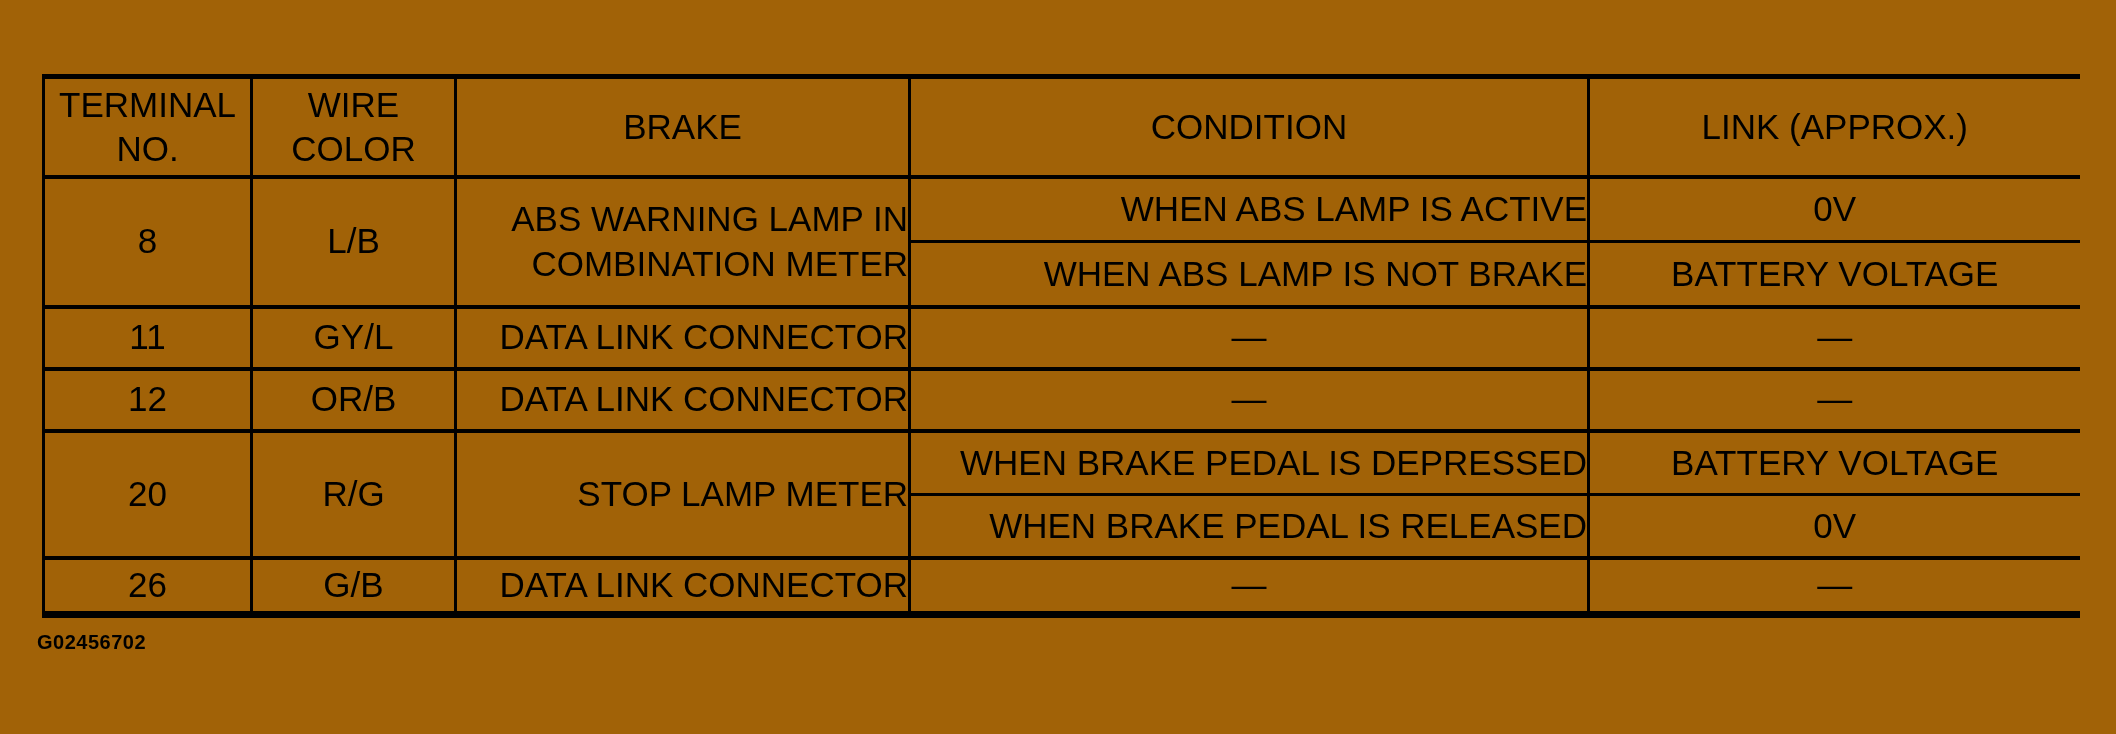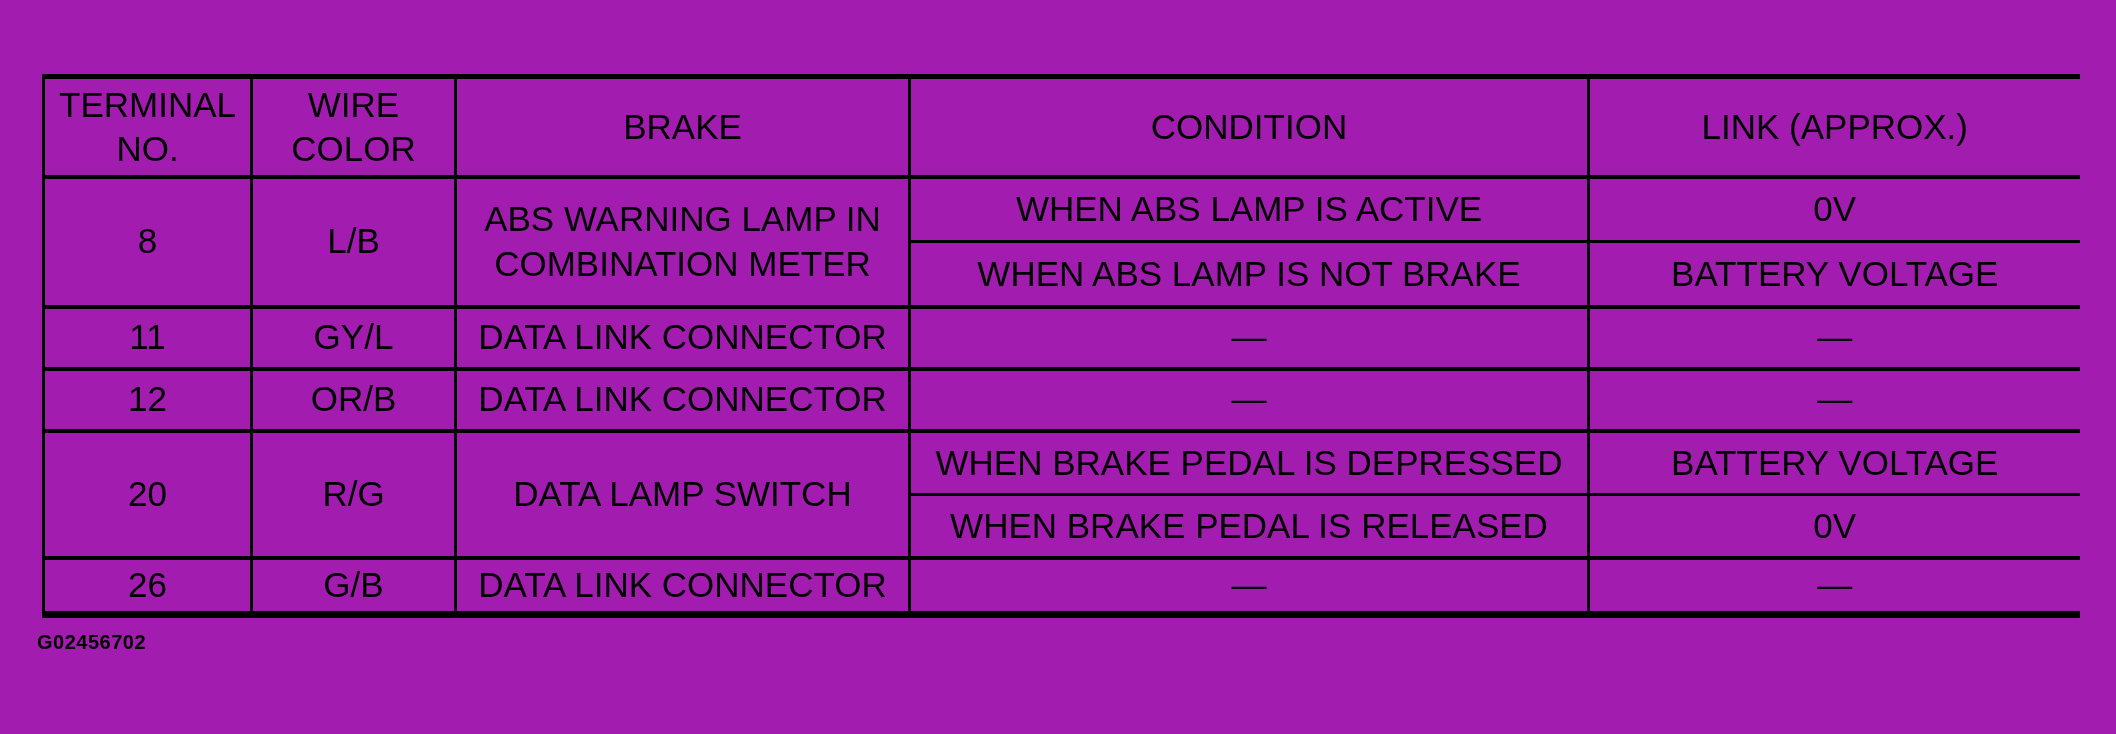--- a/index.html
+++ b/index.html
@@ -9,21 +9,21 @@
     width: 2116px;
     height: 734px;
     font-family: "Liberation Sans", sans-serif;
     color: #000000;
     -webkit-font-smoothing: antialiased;
   }
   .page {
     position: relative;
     width: 2116px;
     height: 734px;
-    background: #a21caf;
+    background: #a16207;
     overflow: hidden;
   }
   table.spec {
     position: absolute;
     left: 42px;
     top: 74px;
     width: 2036px;
     border-collapse: collapse;
     table-layout: fixed;
     border-top: 5px solid #000;
@@ -43,21 +43,21 @@
   
   .vr { border-right: 3px solid #000; }
   
   tr.main-sep > td, tr.main-sep > th { border-top: 4px solid #000; }
   
   tr.header > th { border-bottom: 4px solid #000; }
   
   tr.sub-sep > td { border-top: 3px solid #000; }
 
   .center { text-align: center; }
-  .left   { text-align: center; }
+  .left   { text-align: right; }
   .prewrap { white-space: pre-line; }
   .pad-item { padding-left: 20px; padding-right: 8px; }
   .pad-cond { padding-left: 22px; padding-right: 8px; }
   .dash { font-weight: 700; letter-spacing: 0; }
 
   .figure-id {
     position: absolute;
     left: 37px;
     top: 631px;
     font-size: 20px;
@@ -116,21 +116,21 @@
       <td class="vr center">12</td>
       <td class="vr center">OR/B</td>
       <td class="vr left pad-item">DATA LINK CONNECTOR</td>
       <td class="vr center dash">—</td>
       <td class="center dash">—</td>
     </tr>
 
     <tr class="main-sep" style="height:64px">
       <td class="vr center" rowspan="2">20</td>
       <td class="vr center" rowspan="2">R/G</td>
-      <td class="vr left pad-item" rowspan="2">DATA LAMP SWITCH</td>
+      <td class="vr left pad-item" rowspan="2">STOP LAMP METER</td>
       <td class="vr left pad-cond">WHEN BRAKE PEDAL IS DEPRESSED</td>
       <td class="center">BATTERY VOLTAGE</td>
     </tr>
     <tr class="sub-sep" style="height:63px">
       <td class="vr left pad-cond">WHEN BRAKE PEDAL IS RELEASED</td>
       <td class="center">0V</td>
     </tr>
 
     <tr class="main-sep" style="height:57px">
       <td class="vr center">26</td>

